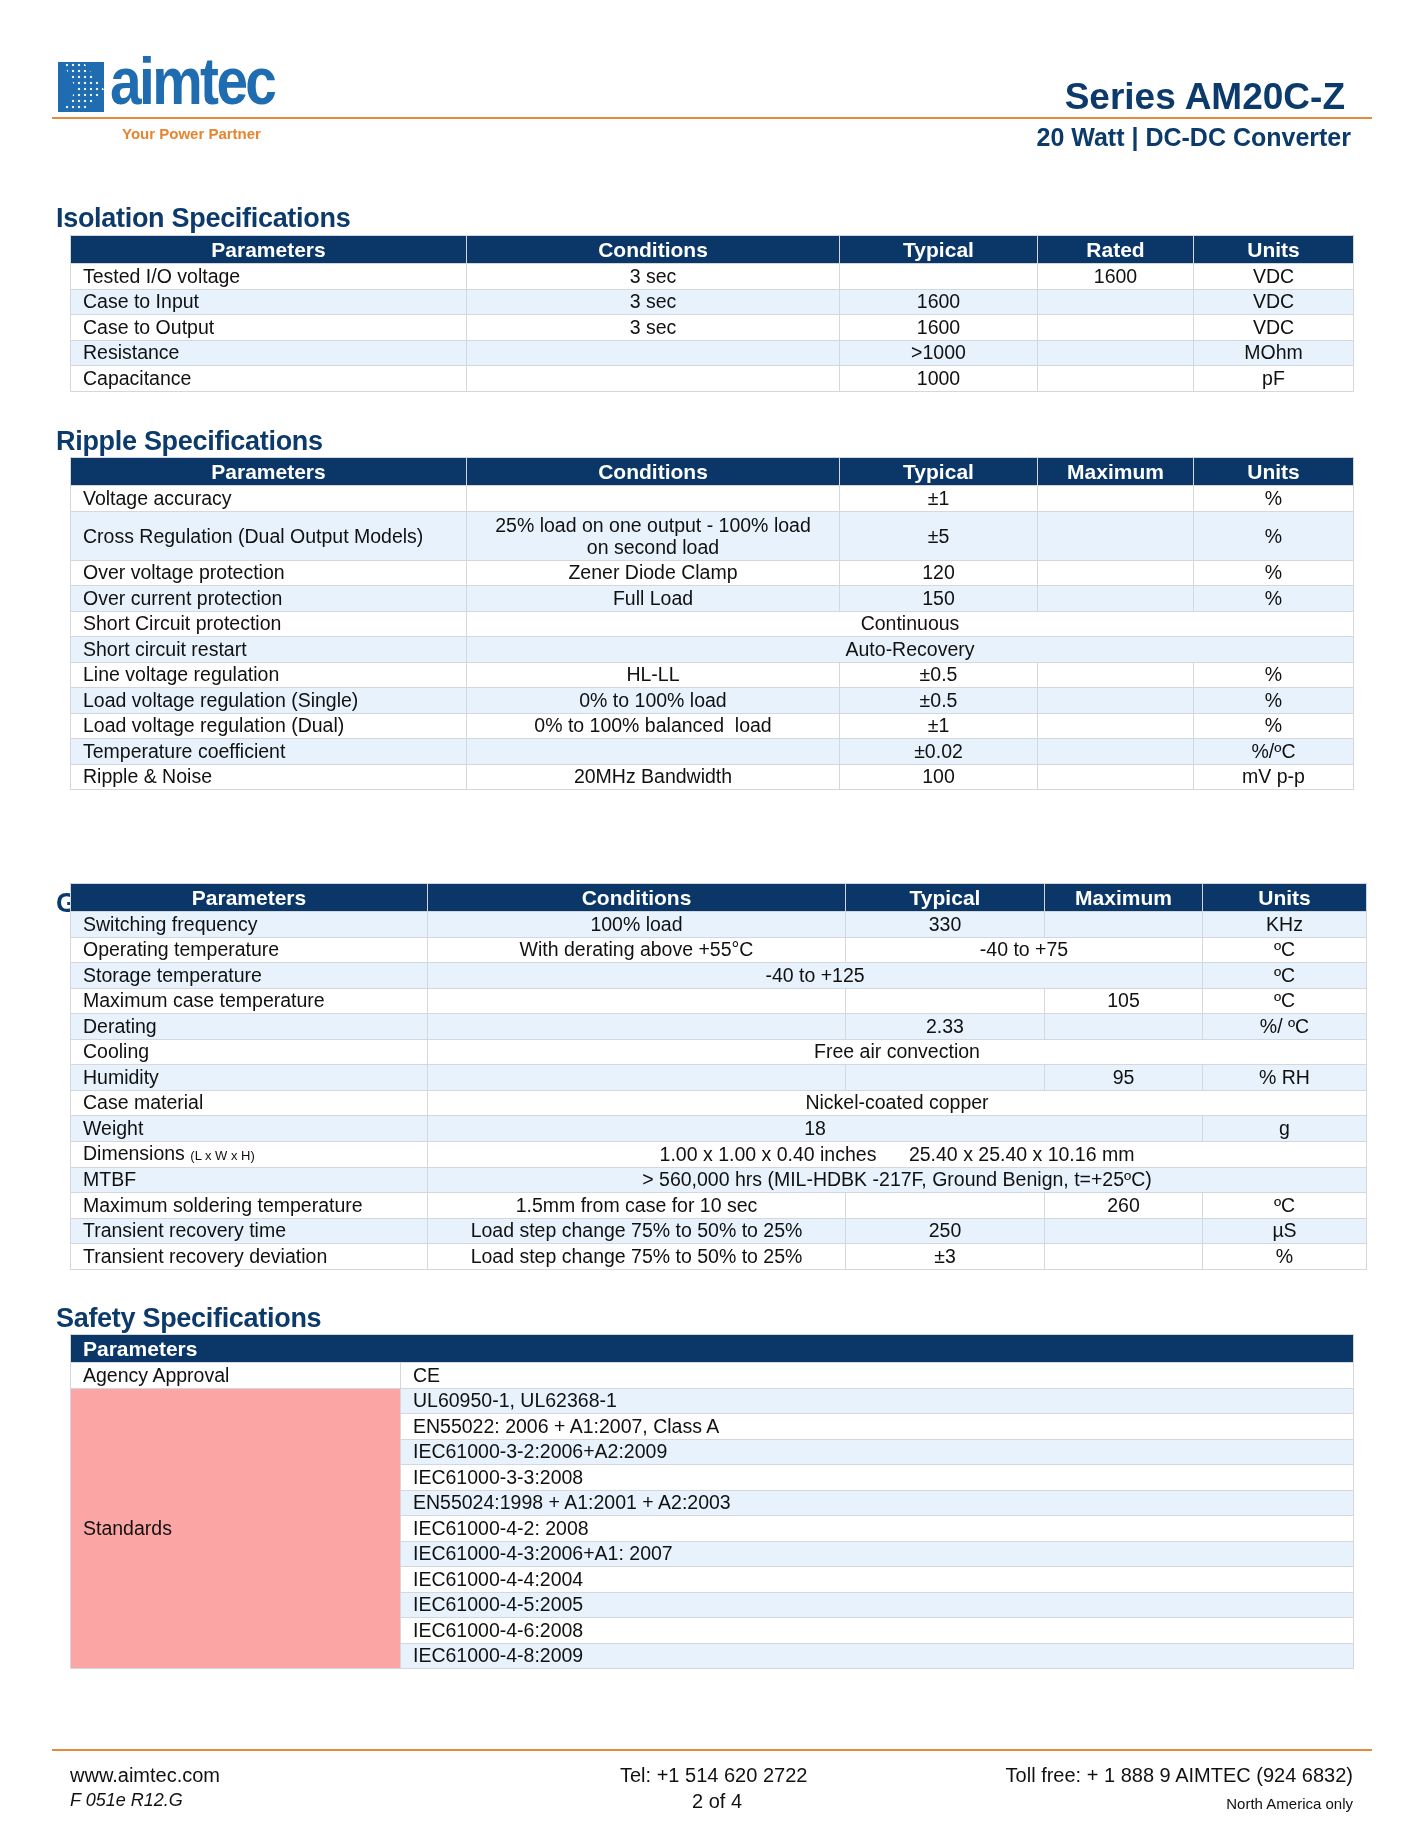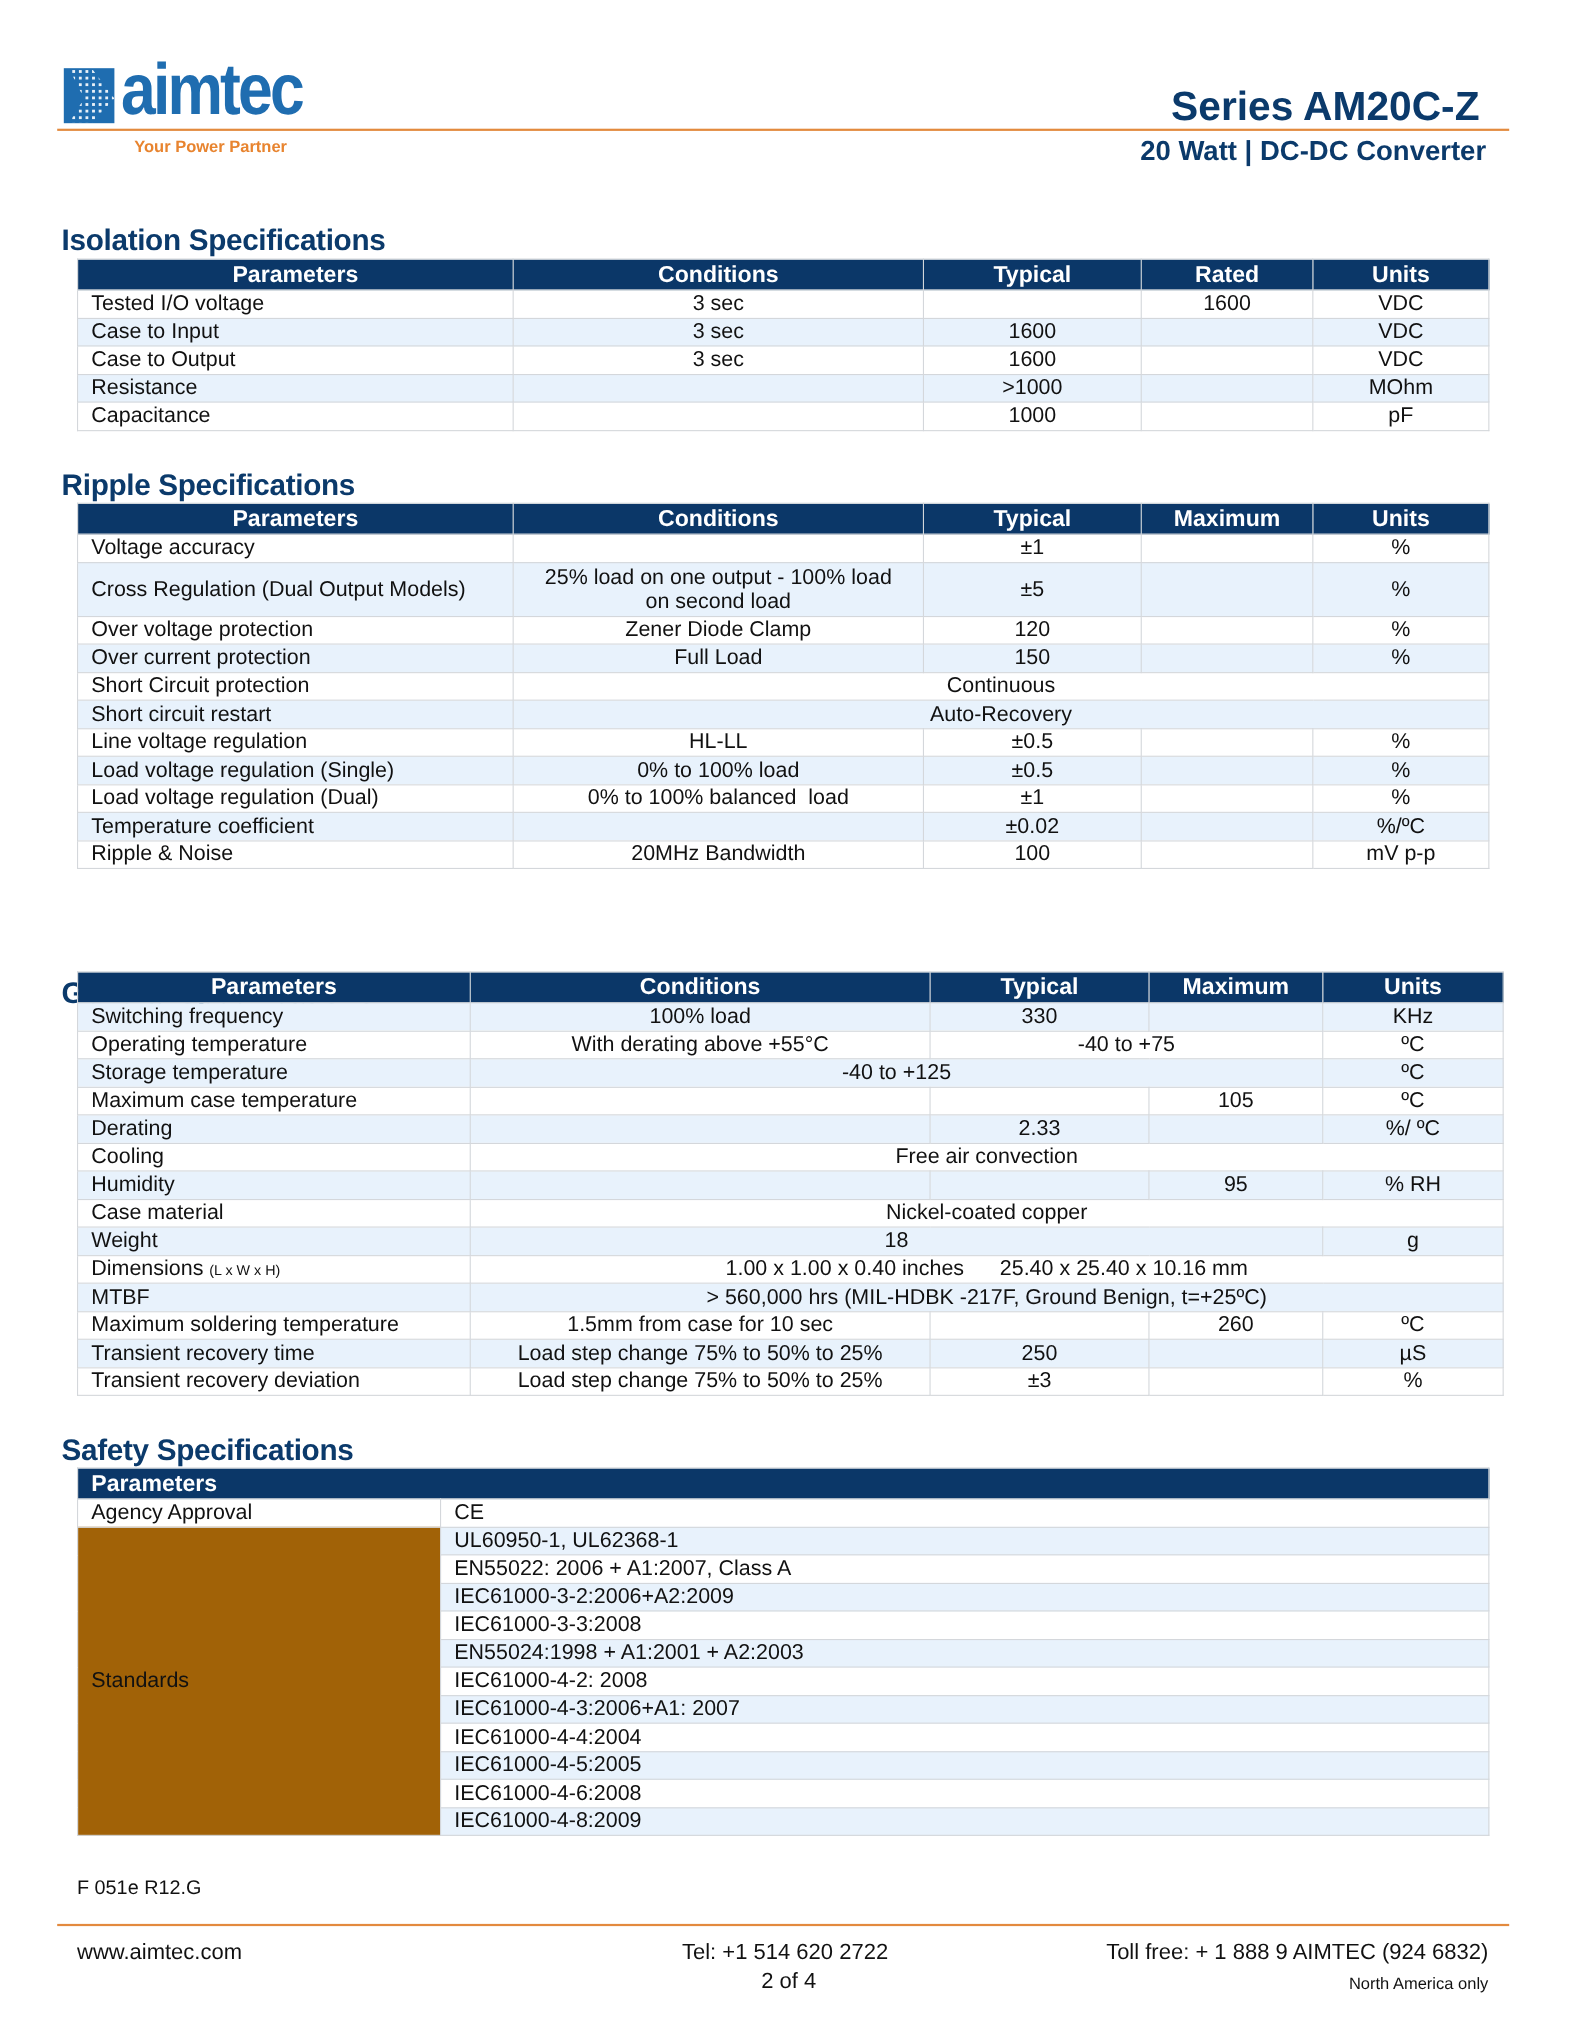--- a/index.html
+++ b/index.html
@@ -315,21 +315,21 @@
       </colgroup>
     <tbody>
         <tr>
       <th class="left" colspan="2">Parameters</th>
     </tr>
     <tr class="wht">
       <td>Agency Approval</td>
       <td>CE</td>
     </tr>
     <tr class="alt">
-      <td rowspan="11" style="background:#a16207;">Standards</td>
+      <td rowspan="11" style="background:#fca5a5;">Standards</td>
       <td>UL60950-1, UL62368-1</td>
     </tr>
     <tr class="wht">
           <td>EN55022: 2006 + A1:2007, Class A</td>
         </tr>
     <tr class="alt">
           <td>IEC61000-3-2:2006+A2:2009</td>
         </tr>
     <tr class="wht">
           <td>IEC61000-3-3:2008</td>
@@ -353,19 +353,19 @@
           <td>IEC61000-4-6:2008</td>
         </tr>
     <tr class="alt">
           <td>IEC61000-4-8:2009</td>
         </tr>
   </tbody>
     </table>
 
   <div class="ftr-rule"></div>
   <div class="ftr" style="left:70px; top:1764px;">www.aimtec.com</div>
-  <div class="ftr sm" style="left:70px; top:1706px;">F 051e R12.G</div>
+  <div class="ftr sm" style="left:70px; top:1790px;font-style:italic;">F 051e R12.G</div>
   <div class="ftr" style="left:620px; top:1764px;">Tel: +1 514 620 2722</div>
   <div class="ftr" style="left:692px; top:1790px;">2 of 4</div>
   <div class="ftr" style="right:75px; top:1764px;">Toll free: + 1 888 9 AIMTEC (924 6832)</div>
   <div class="ftr xs" style="right:75px; top:1795px;">North America only</div>
 
 </div>
 
 </body></html>

